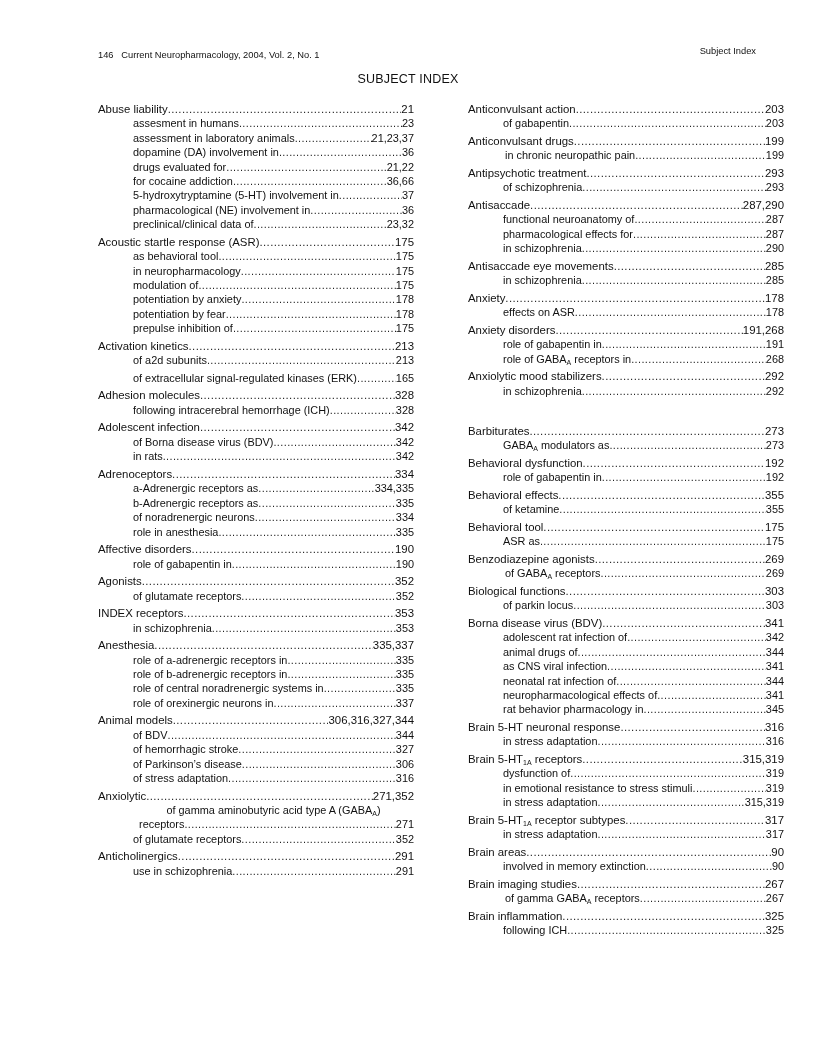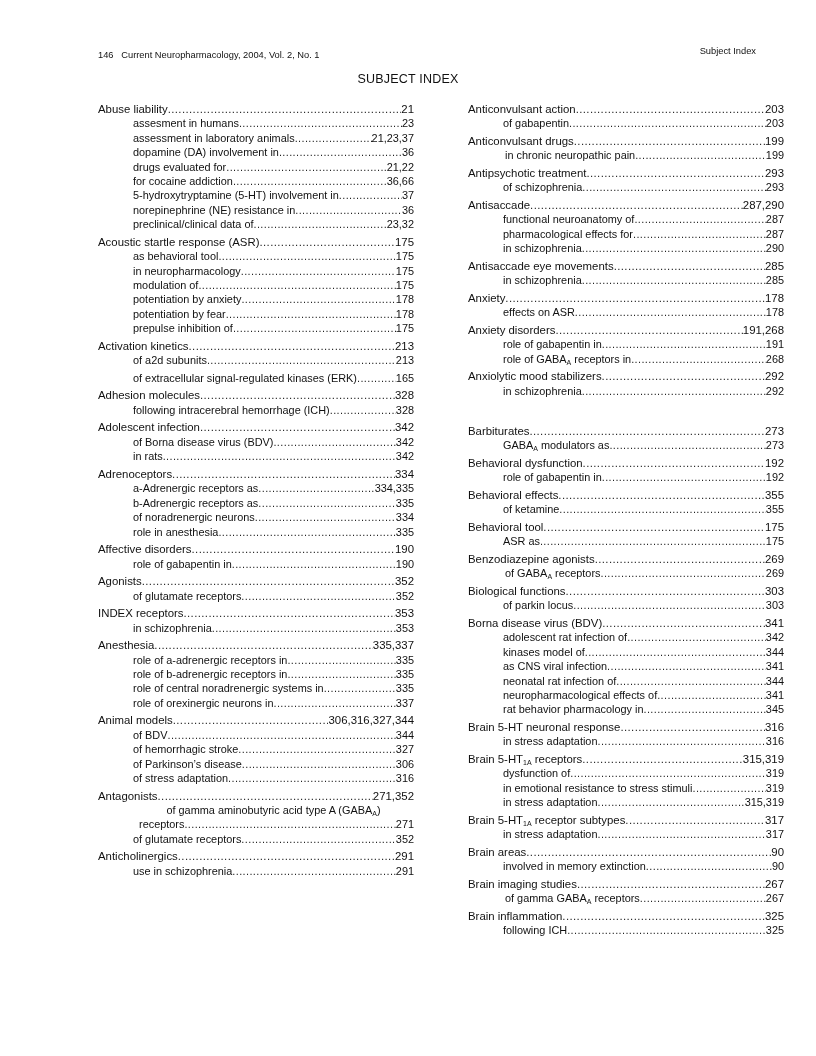--- a/index.html
+++ b/index.html
@@ -66,21 +66,21 @@
         <span class="term"><span>for cocaine addiction</span></span>
         <span class="dots"></span>
         <span class="pages">36,66</span>
       </div>
       <div class="row sub">
         <span class="term"><span>5-hydroxytryptamine (5-HT) involvement in</span></span>
         <span class="dots"></span>
         <span class="pages">37</span>
       </div>
       <div class="row sub">
-        <span class="term"><span>norepinephrine (NE) resistance in</span></span>
+        <span class="term"><span>pharmacological (NE) involvement in</span></span>
         <span class="dots"></span>
         <span class="pages">36</span>
       </div>
       <div class="row sub">
         <span class="term"><span>preclinical/clinical data of</span></span>
         <span class="dots"></span>
         <span class="pages">23,32</span>
       </div>
     </div>
     <div class="entry">
@@ -280,21 +280,21 @@
         <span class="pages">306</span>
       </div>
       <div class="row sub">
         <span class="term"><span>of stress adaptation</span></span>
         <span class="dots"></span>
         <span class="pages">316</span>
       </div>
     </div>
     <div class="entry">
       <div class="row head">
-        <span class="term"><span>Antagonists</span></span>
+        <span class="term"><span>Anxiolytic</span></span>
         <span class="dots"></span>
         <span class="pages">271,352</span>
       </div>
       <div class="plain sub"><span class="term"><span>of gamma aminobutyric acid type A (GABA</span><sub>A</sub><span>)</span></span></div>
       <div class="row sub cont">
         <span class="term"><span>receptors</span></span>
         <span class="dots"></span>
         <span class="pages">271</span>
       </div>
       <div class="row sub">
@@ -505,21 +505,21 @@
         <span class="term"><span>Borna disease virus (BDV)</span></span>
         <span class="dots"></span>
         <span class="pages">341</span>
       </div>
       <div class="row sub">
         <span class="term"><span>adolescent rat infection of</span></span>
         <span class="dots"></span>
         <span class="pages">342</span>
       </div>
       <div class="row sub">
-        <span class="term"><span>kinases model of</span></span>
+        <span class="term"><span>animal drugs of</span></span>
         <span class="dots"></span>
         <span class="pages">344</span>
       </div>
       <div class="row sub">
         <span class="term"><span>as CNS viral infection</span></span>
         <span class="dots"></span>
         <span class="pages">341</span>
       </div>
       <div class="row sub">
         <span class="term"><span>neonatal rat infection of</span></span>

